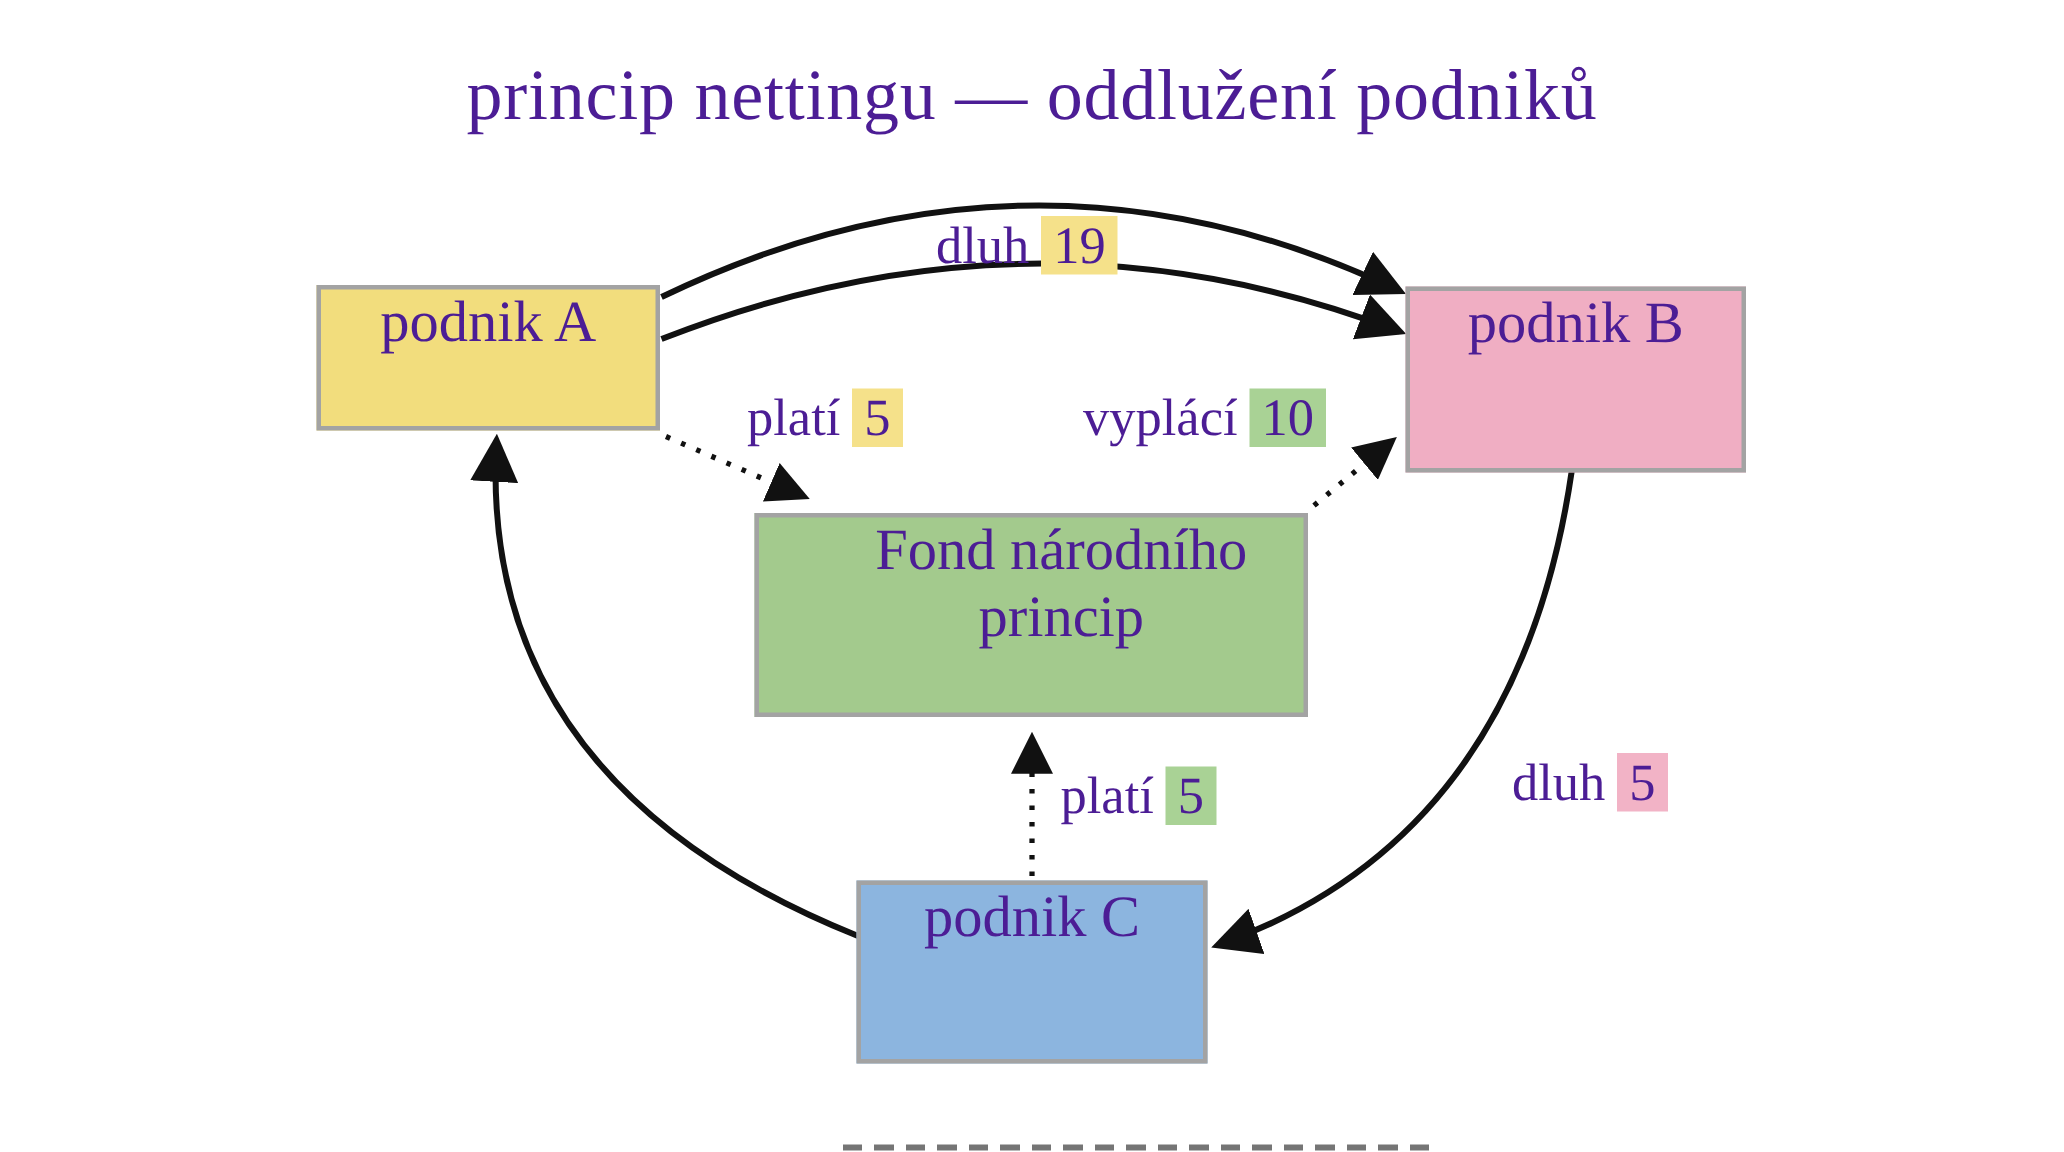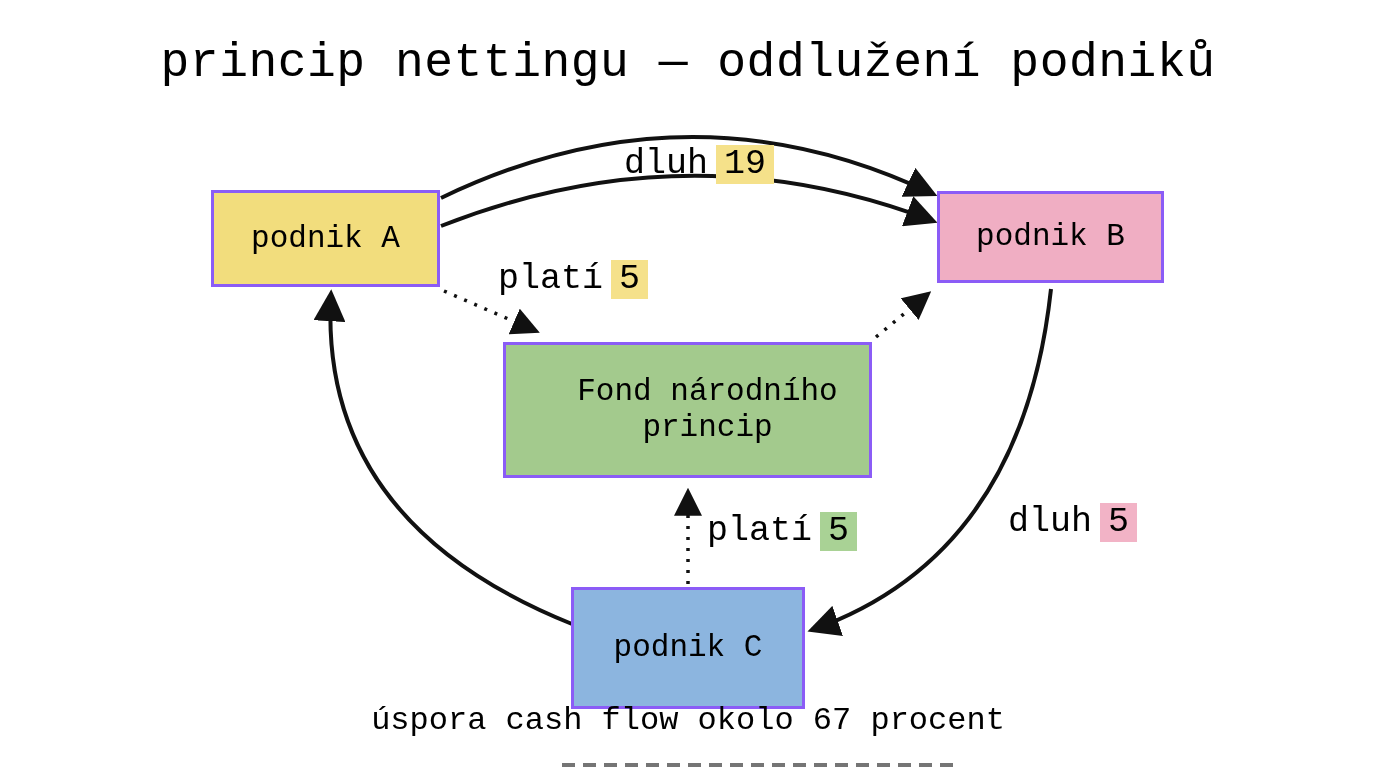--- a/index.html
+++ b/index.html
@@ -1,38 +1,38 @@
 <!DOCTYPE html>
 <html><head>
 <meta charset="utf-8">
 <style>
   html, body { margin: 0; padding: 0; background: #ffffff; }
   #canvas {
     position: relative;
     width: 1376px; height: 768px;
     background: #ffffff;
-    font-family: Liberation Mono, monospace;
-    color: #000000;
+    font-family: Liberation Serif, serif;
+    color: #4c1d95;
     overflow: hidden;
   }
   #arrow-layer { position: absolute; left: 0; top: 0; width: 1376px; height: 768px; }
   .title {
     position: absolute; left: 0; top: 36px; width: 100%;
     text-align: center; font-size: 48px; letter-spacing: 0.5px;
   }
   .node {
     position: absolute;
-    border: 3px solid #8b5cf6;
+    border: 3px solid #a3a3a3;
     display: flex; flex-direction: column;
-    align-items: center; justify-content: center;
-    font-size: 31px; line-height: 1.15;
+    align-items: center; 
+    font-size: 39px; line-height: 1.15;
     box-sizing: border-box;
   }
   .node-a   { left: 211px; top: 190px; width: 229px; height: 97px; }
-  .node-b   { left: 937px; top: 191px; width: 227px; height: 92px; }
+  .node-b   { left: 937px; top: 191px; width: 227px; height: 124px; }
   .node-fond{ left: 503px; top: 342px; width: 369px; height: 136px; }
   .node-c   { left: 571px; top: 587px; width: 234px; height: 122px; }
   .edge-label {
     position: absolute; font-size: 35px; white-space: nowrap;
   }
   .edge-label .hl {
     display: inline-block; margin-left: 8px; padding: 0 8px; line-height: 1.12;
   }
   .lbl-dluh15  { left: 624px; top: 144px; }
   .lbl-plati-a { left: 498px; top: 259px; }
@@ -92,27 +92,29 @@
   </div>
 
   <div class="edge-label lbl-dluh15">
     <span>dluh</span><span class="hl" style="background-color: rgb(245, 225, 138);">19</span>
   </div>
 
   <div class="edge-label lbl-plati-a">
     <span>platí</span><span class="hl" style="background-color: rgb(245, 225, 138);">5</span>
   </div>
 
+  <div class="edge-label lbl-vyplaci">
+    <span>vyplácí</span><span class="hl" style="background-color: rgb(169, 210, 149);">10</span>
+  </div>
 
 
   <div class="edge-label lbl-dluh5">
     <span>dluh</span><span class="hl" style="background-color: rgb(242, 179, 198);">5</span>
   </div>
 
   <div class="edge-label lbl-plati-c">
     <span>platí</span><span class="hl" style="background-color: rgb(169, 210, 149);">5</span>
   </div>
 
-  <div class="caption">úspora cash flow okolo 67 procent</div>
 
   <div class="crop-artifact"></div>
 
 </div>
 
 </body></html>

